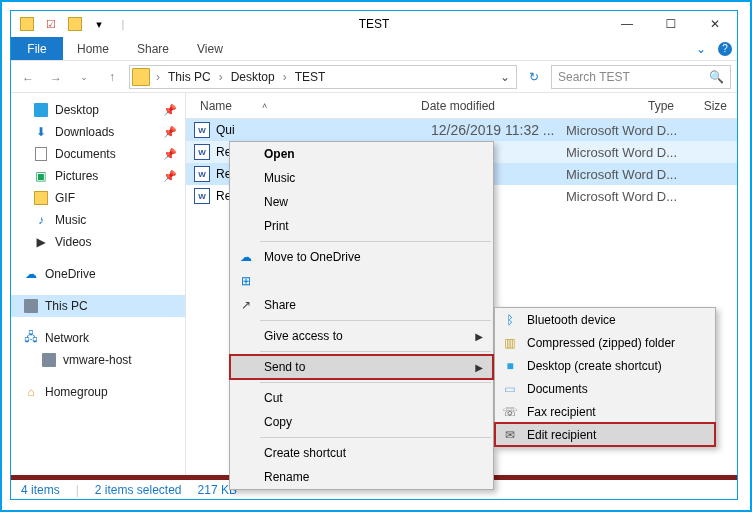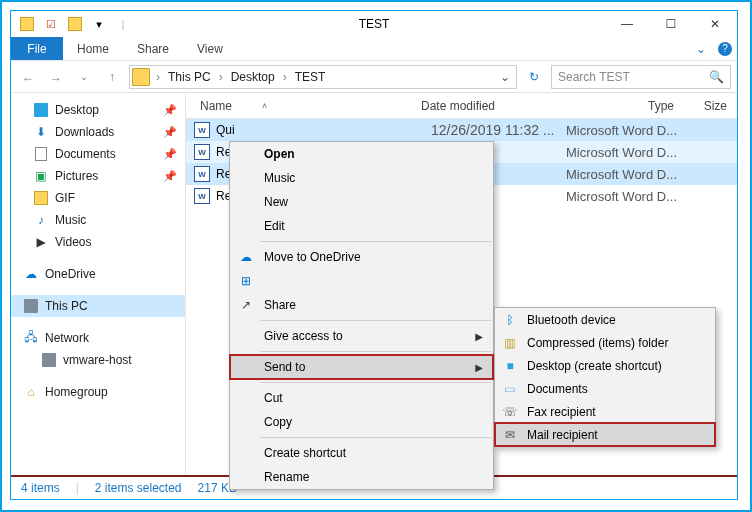--- a/index.html
+++ b/index.html
@@ -55,21 +55,21 @@
   .rows { flex:1; }
   .row { height: 22px; display:flex; align-items:center; padding-left: 8px; }
   .row .fic { width:16px;height:16px;border:1px solid #2b579a;background:#fff;display:inline-flex;align-items:center;justify-content:center;color:#2b579a;font-size:8px;font-weight:bold;margin-right:6px;}
   .row .nm { width: 215px; overflow:hidden; text-overflow:ellipsis; white-space:nowrap; }
   .row .dm { width: 135px; color:#555; font-size:14px; }
   .row .tp { width: 118px; color:#555; font-size:13px; overflow:hidden; text-overflow:ellipsis; white-space:nowrap;}
   .row.sel { background:#cce8ff; }
   .row.hov { background:#e5f3ff; }
 
   
-  .status { position:absolute; bottom:0; left:0; right:0; height:24px; border-top:2px solid #7f1d1d; display:flex; align-items:center; gap:16px; padding:0 10px; color:#1979ca; font-size:11px; }
+  .status { position:absolute; bottom:0; left:0; right:0; height:24px; border-top:5px solid #7f1d1d; display:flex; align-items:center; gap:16px; padding:0 10px; color:#1979ca; font-size:11px; }
   .status .sbsep { color:#ccc; }
 
   
   .ctx { position:absolute; left:218px; top:130px; width:265px; background:#f2f2f2; border:1px solid #b0b0b0; box-shadow: 3px 3px 6px rgba(0,0,0,.25); z-index:20; }
   .ctx .mi { height:24px; display:flex; align-items:center; padding-left:34px; position:relative; color:#000;text-align:right; }
   .ctx .mi .mic { position:absolute; left:8px; width:16px; height:16px; display:flex;align-items:center;justify-content:center; font-size:12px;}
   .ctx .mi.bold { font-weight:600; }
   .ctx .sepln { height:1px; background:#d0d0d0; margin: 3px 2px 3px 30px; }
   .ctx .mi .arrow { margin-left:auto; margin-right:10px; color:#333; font-size:10px;}
   .ctx .mi.hl { background:#d8d8d8; outline:2px solid #b22222; outline-offset:-1px; }
@@ -279,21 +279,21 @@
         <div class="mi bold">
           <span>Open</span>
         </div>
         <div class="mi">
           <span>Music</span>
         </div>
         <div class="mi">
           <span>New</span>
         </div>
         <div class="mi">
-          <span>Edit</span>
+          <span>Print</span>
         </div>
         <div class="sepln"></div>
         <div class="mi">
           <span class="mic" style="color:#0078d4">☁</span>
           <span>Move to OneDrive</span>
         </div>
         <div class="mi">
           <span class="mic" style="color:#0078d4">⊞</span>
         </div>
         <div class="mi">
@@ -326,33 +326,33 @@
         </div>
       </div>
 
   <div class="sub" id="sub">
         <div class="mi">
           <span class="mic" style="color:#0078d4">ᛒ</span>
           <span>Bluetooth device</span>
         </div>
         <div class="mi">
           <span class="mic" style="color:#c9a227">▥</span>
-          <span>Compressed (items) folder</span>
+          <span>Compressed (zipped) folder</span>
         </div>
         <div class="mi">
           <span class="mic" style="color:#29a3e2">■</span>
           <span>Desktop (create shortcut)</span>
         </div>
         <div class="mi">
           <span class="mic" style="color:#6aa8e8">▭</span>
           <span>Documents</span>
         </div>
         <div class="mi">
           <span class="mic" style="color:#555">☏</span>
           <span>Fax recipient</span>
         </div>
         <div class="mi hl">
           <span class="mic" style="color:#555">✉</span>
-          <span>Mail recipient</span>
+          <span>Edit recipient</span>
         </div>
       </div>
  </div>
 </div>
 
 </body></html>

